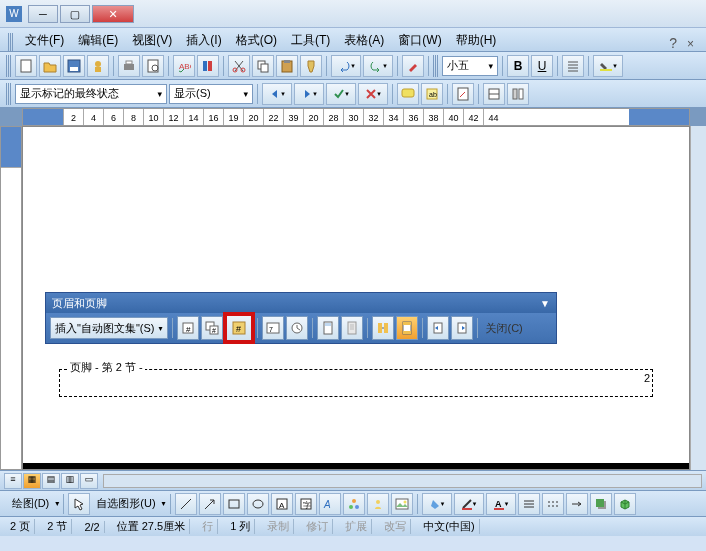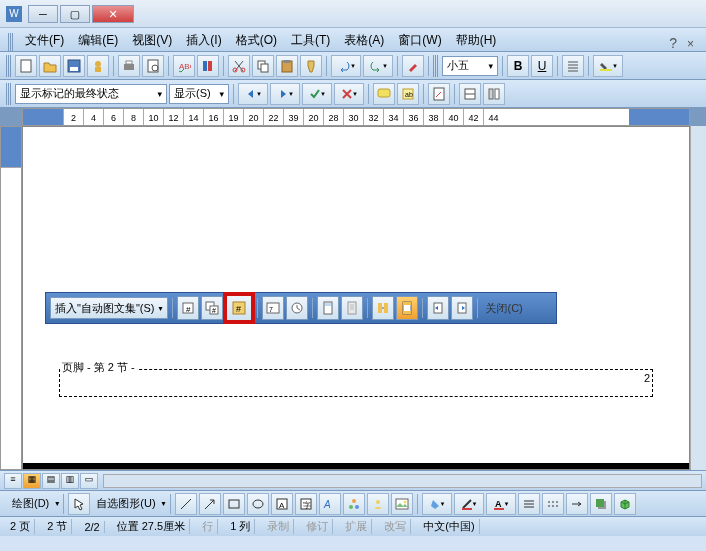--- a/index.html
+++ b/index.html
@@ -34,21 +34,21 @@
 .page .pgbottom { position: absolute; bottom: 0; left: 0; right: 0; height: 6px; background: #000; }
 .float-tb { position: absolute; top: 165px; left: 22px; width: 512px; background: linear-gradient(#6090d0,#4070b0); border: 1px solid #2a5090; }
 .float-tb .fhead { height: 20px; background: linear-gradient(#5080c0,#3868a8); color: #fff; font-size: 11px; padding: 2px 6px; display: flex; align-items: center; }
 .float-tb .fhead .farrow { margin-left: auto; font-size: 10px; }
 .float-tb .fbody { height: 30px; display: flex; align-items: center; padding: 0 4px; gap: 2px; }
 .float-tb .finsert { height: 22px; background: linear-gradient(#f0f6fc,#d0e2f0); border: 1px solid #7a9ac0; font-size: 11px; padding: 0 4px; display: flex; align-items: center; gap: 4px; cursor: pointer; }
 .float-tb .fbtn { width: 22px; height: 24px; background: linear-gradient(#f0f6fc,#d0e2f0); border: 1px solid #7a9ac0; display: flex; align-items: center; justify-content: center; cursor: pointer; font-size: 11px; }
 .float-tb .fbtn.hl { width: 28px; height: 28px; outline: 4px solid #d01010; outline-offset: -2px; z-index: 2; position: relative; }
 .float-tb .fclose { font-size: 11px; color: #333; cursor: pointer; padding: 0 4px; display: flex; align-items: center; justify-content: center; }
 .footer-box { position: absolute; top: 242px; left: 36px; right: 36px; border: 1px dashed #000; padding: 2px 4px; }
-.footer-lbl { position: absolute; top: -10px; left: 0; font-size: 11px; background: #fff; padding: 0 2px; }
+.footer-lbl { position: absolute; top: -10px; left: 8px; font-size: 11px; background: #fff; padding: 0 2px; }
 .footer-num { position: absolute; top: 2px; right: 2px; font-size: 11px; }
 .scroll-v { position: absolute; top: 18px; right: 0; width: 16px; bottom: 0; background: #d6e4f2; border-left: 1px solid #aaa; }
 .viewbar { height: 20px; background: linear-gradient(#d8e8f8,#bcd4ec); display: flex; align-items: center; padding: 0 4px; gap: 1px; border-top: 1px solid #7a9ac0; }
 .viewbtn { width: 18px; height: 16px; background: linear-gradient(#f0f6fc,#d0e2f0); border: 1px solid #9ab4d2; cursor: pointer; font-size: 9px; text-align: center; }
 .scroll-h { flex: 1; height: 14px; background: #d6e4f2; border: 1px solid #aaa; margin-left: 4px; }
 .drawbar { height: 26px; background: linear-gradient(#d8e8f8,#bcd4ec); display: flex; align-items: center; padding: 0 6px; gap: 2px; border-top: 1px solid #7a9ac0; font-size: 11px; }
 .drawbar .dlabel { padding: 0 4px; cursor: pointer; }
 .statusbar { height: 20px; background: linear-gradient(#d8e8f8,#bcd4ec); display: flex; align-items: center; padding: 0 6px; gap: 8px; font-size: 11px; border-top: 1px solid #7a9ac0; }
 .statusbar .cell { padding: 0 4px; border-right: 1px solid #a0b8d0; }
 .statusbar .dim { color: #999; }
@@ -203,21 +203,21 @@
       <span style="font-size:7px">▾</span>
     </div>
 </div>
 
 <div class="toolbar">
   <span class="grip"></span>
   <div class="combo" style="width:152px">
       <span>显示标记的最终状态</span>
       <span class="arrow">▾</span>
     </div>
-  <div class="combo" style="width:60px">
+  <div class="combo" style="width:84px">
       <span>显示(S)</span>
       <span class="arrow">▾</span>
     </div>
   <div class="sep"></div>
   <div class="tbtn dd">
       <svg width="12" height="12">
         <path d="M8 2L3 6l5 4" fill="#3070c0"></path>
       </svg>
       <span style="font-size:7px">▾</span>
     </div>
@@ -302,20 +302,24 @@
       <div class="tick">44</div>
     </div>
   </div>
   <div class="ruler-v">
     <div style="height:40px;background:#5a88c8"></div>
     <div class="vtick"></div>
   </div>
   <div class="page">
 
     <div class="float-tb">
+      <div class="fhead">
+        <span>页眉和页脚</span>
+        <span class="farrow">▼</span>
+      </div>
       <div class="fbody">
         <div class="finsert">
             <span>插入"自动图文集"(S)</span>
             <span style="font-size:8px">▾</span>
           </div>
         <div class="sep"></div>
         <div class="fbtn">
             <svg width="14" height="14">
               <rect x="2" y="2" width="10" height="10" fill="#fff" stroke="#666"></rect>
               <text x="5" y="11" font-size="8">#</text>

